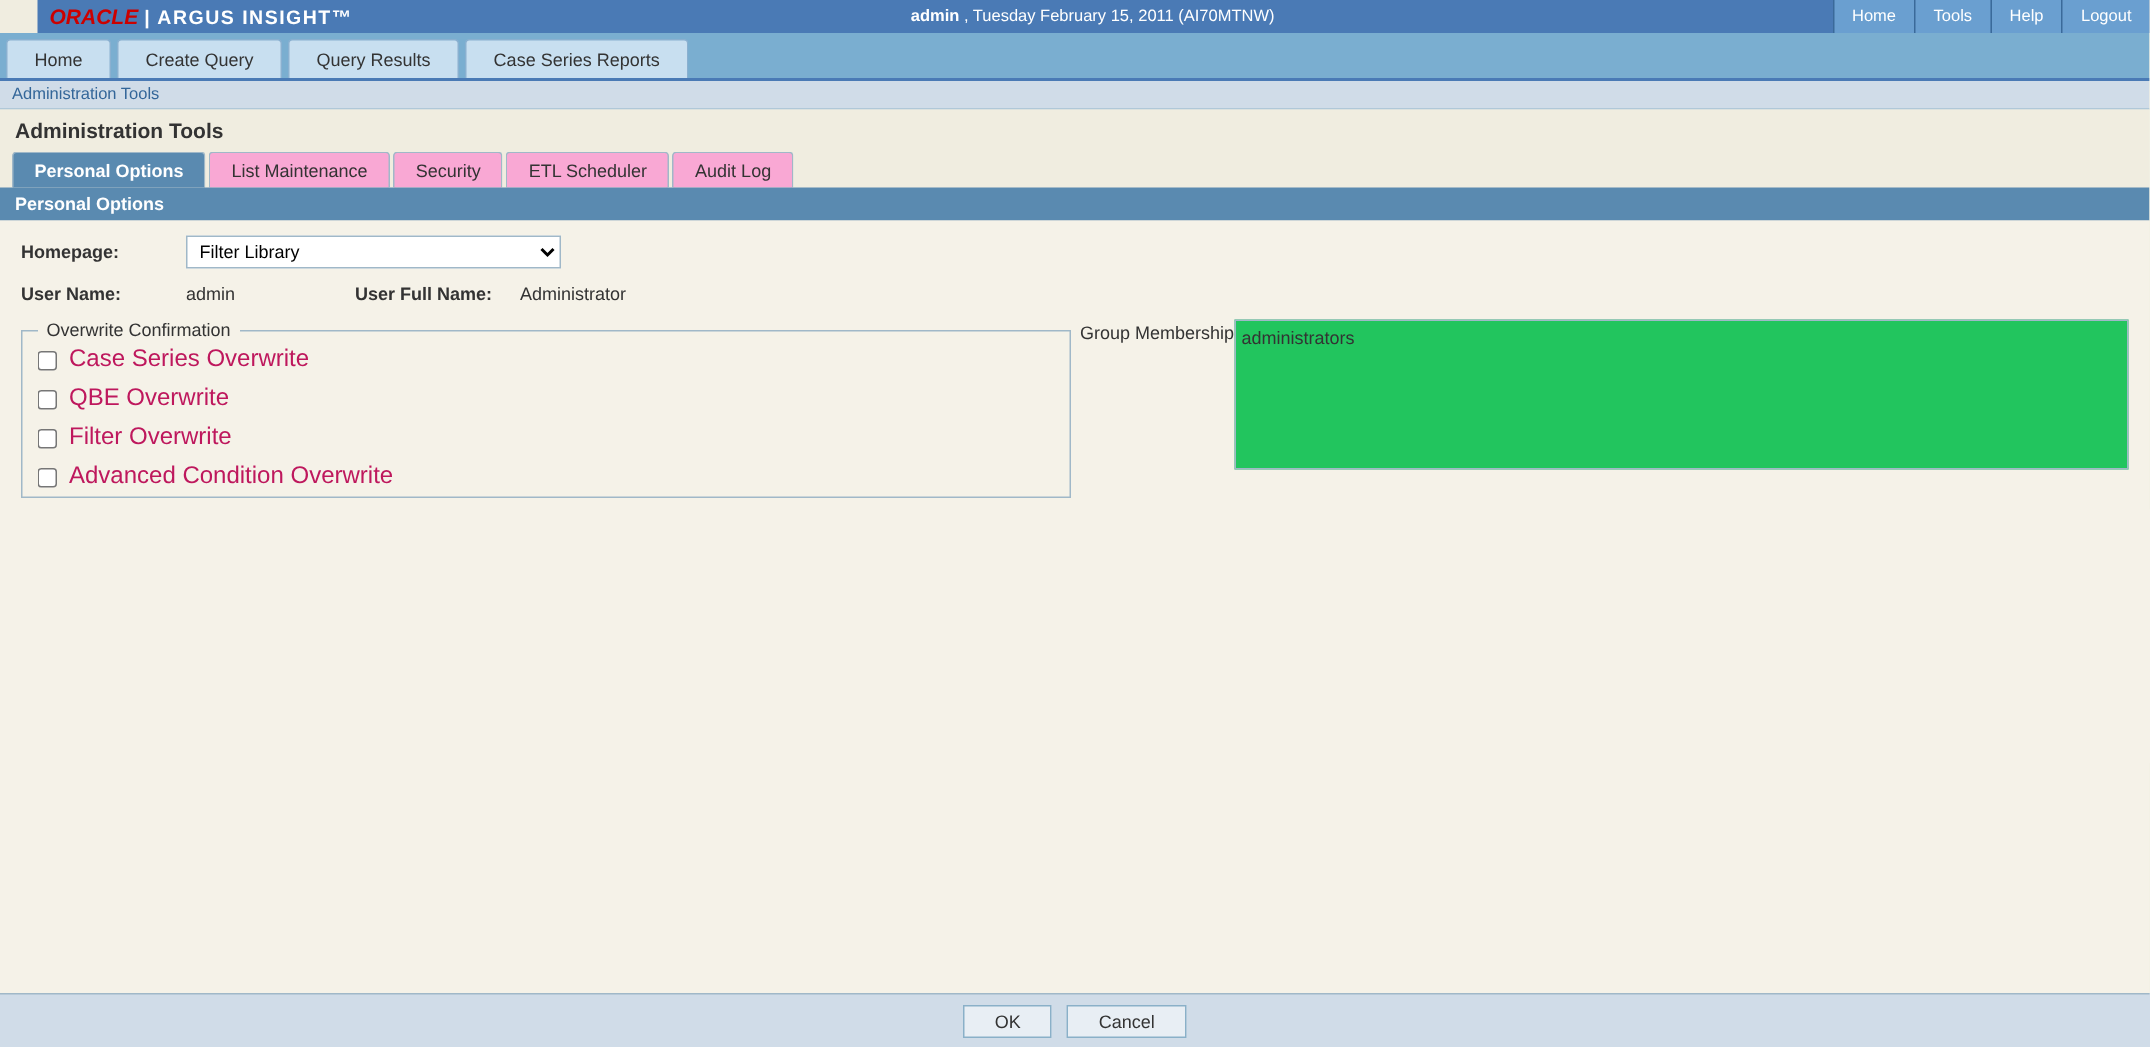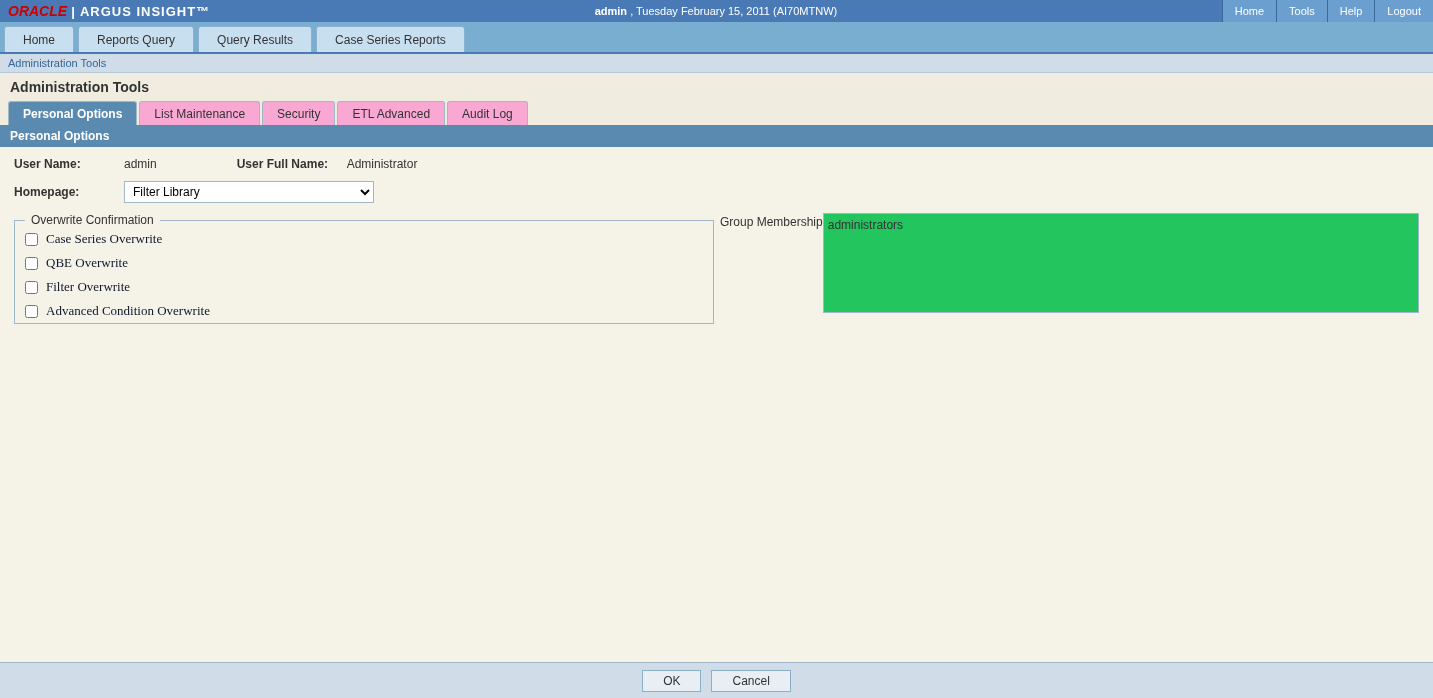--- a/index.html
+++ b/index.html
@@ -6,20 +6,21 @@
     body { font-family: Arial, sans-serif; font-size: 12px; background: #f0ede0; color: #333; }
 
     
     #top-bar {
       background: #4a7ab5;
       display: flex;
       justify-content: space-between;
       align-items: center;
       padding: 2px 0;
       height: 22px;
+      margin-left: 25px;
     }
     #top-bar-logo {
       display: flex;
       align-items: center;
       padding-left: 8px;
     }
     #oracle-text {
       color: #cc0000;
       font-size: 14px;
       font-weight: bold;
@@ -190,24 +191,23 @@
     }
     .checkbox-row {
       display: flex;
       align-items: center;
       padding: 4px 10px;
     }
     .checkbox-row input[type=checkbox] {
       margin-right: 8px;
     }
     .checkbox-row label {
-      color: #0f172a;
-      font-size: 13px;
-      cursor: pointer;
-      font-family: Liberation Serif, serif;
+      color: #be185d;
+      font-size: 16px;
+      cursor: pointer;
     }
     #group-membership-label {
       font-size: 12px;
       font-weight: normal;
       color: #333;
       padding: 2px 0 2px 4px;
     }
     #group-membership-box {
       background: #22c55e;
       border: 1px solid #a0b8c8;
@@ -271,60 +271,60 @@
     <div id="top-bar-nav">
       <button class="top-nav-btn">Home</button>
       <button class="top-nav-btn">Tools</button>
       <button class="top-nav-btn">Help</button>
       <button class="top-nav-btn">Logout</button>
     </div>
   </div>
 
   <div id="main-nav">
     <div class="main-nav-tab">Home</div>
-    <div class="main-nav-tab">Reports Query</div>
+    <div class="main-nav-tab">Create Query</div>
     <div class="main-nav-tab">Query Results</div>
     <div class="main-nav-tab">Case Series Reports</div>
   </div>
 
   <div id="breadcrumb-bar">Administration Tools</div>
 
   <div id="page-title-bar">
     <div id="page-title">Administration Tools</div>
   </div>
 
   <div id="sub-tabs">
     <div class="sub-tab active">Personal Options</div>
     <div class="sub-tab">List Maintenance</div>
     <div class="sub-tab">Security</div>
-    <div class="sub-tab">ETL Advanced</div>
+    <div class="sub-tab">ETL Scheduler</div>
     <div class="sub-tab">Audit Log</div>
   </div>
 
   <div id="section-header">Personal Options</div>
 
   <div id="content-area">
-
-    <div class="field-row">
-      <span class="field-label">User Name:</span>
-      <span class="field-value">admin</span>
-      <span style="margin-left: 80px;" class="field-label">User Full Name:</span>
-      <span class="field-value">Administrator</span>
-    </div>
 
     <div class="field-row">
       <span class="field-label">Homepage:</span>
       <select id="homepage-select">
         <option>Filter Library</option>
         <option>Case Series</option>
         <option>Query Results</option>
         <option>Dashboard</option>
       </select>
     </div>
 
+    <div class="field-row">
+      <span class="field-label">User Name:</span>
+      <span class="field-value">admin</span>
+      <span style="margin-left: 80px;" class="field-label">User Full Name:</span>
+      <span class="field-value">Administrator</span>
+    </div>
+
     <div id="two-col">
 
       <fieldset id="overwrite-fieldset">
         <legend>Overwrite Confirmation</legend>
         <div class="checkbox-row">
           <input type="checkbox" id="cb1" style="">
           <label for="cb1">Case Series Overwrite</label>
         </div>
         <div class="checkbox-row">
           <input type="checkbox" id="cb2" style="">

